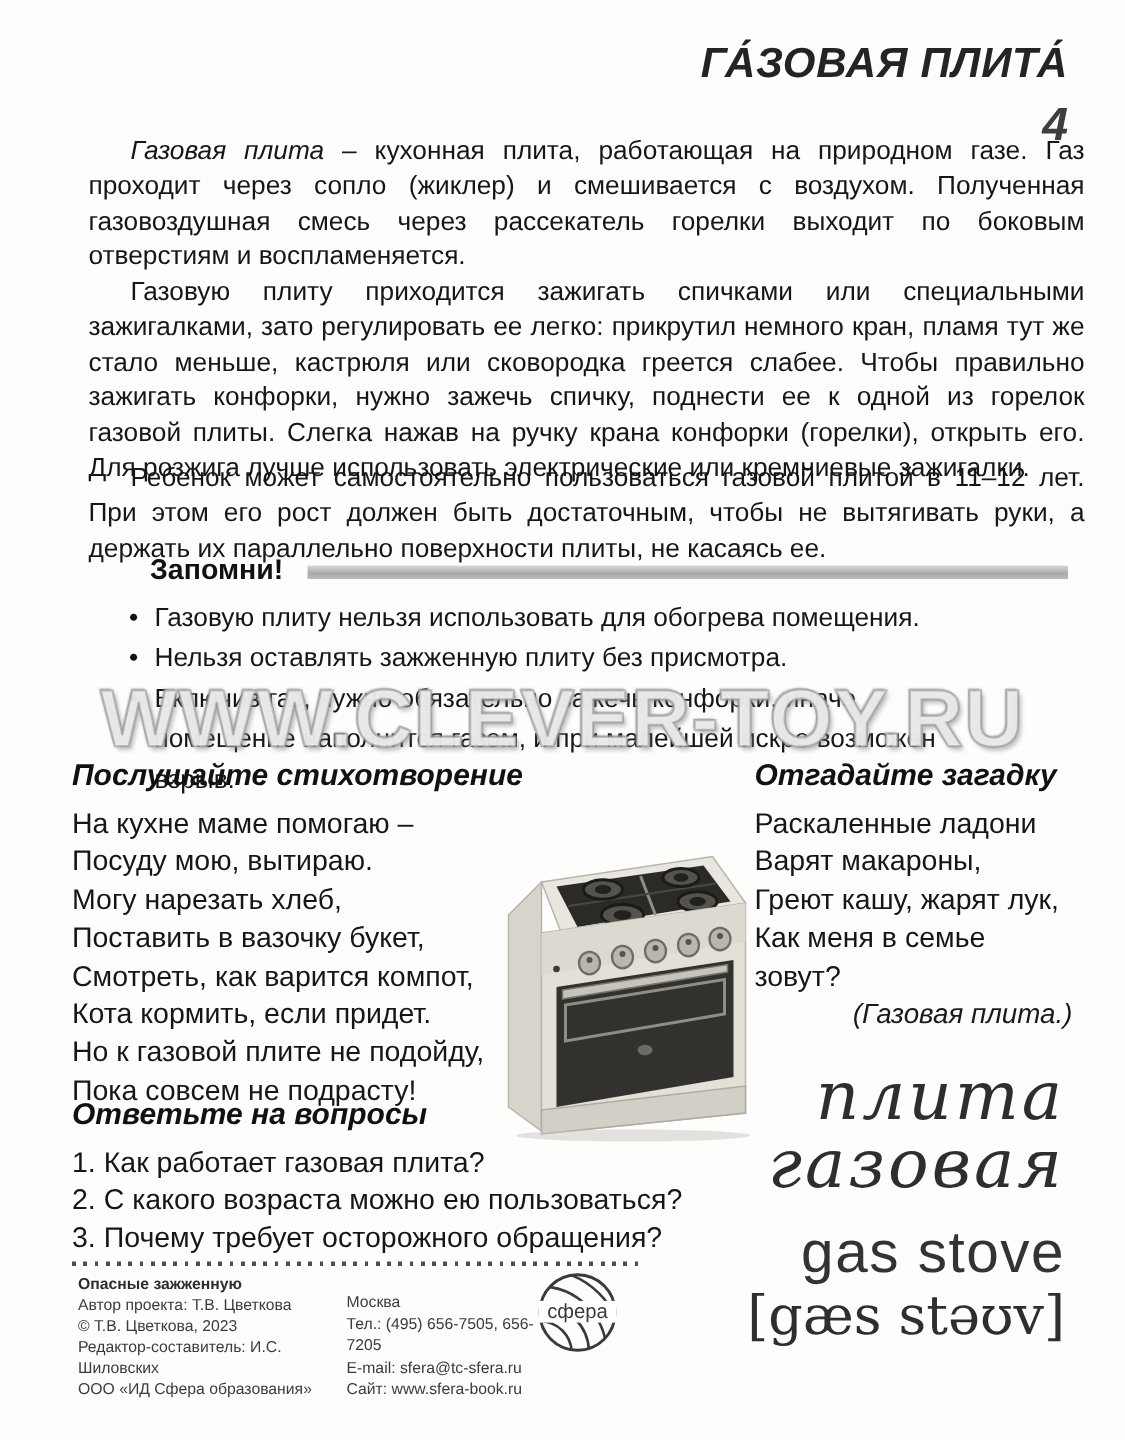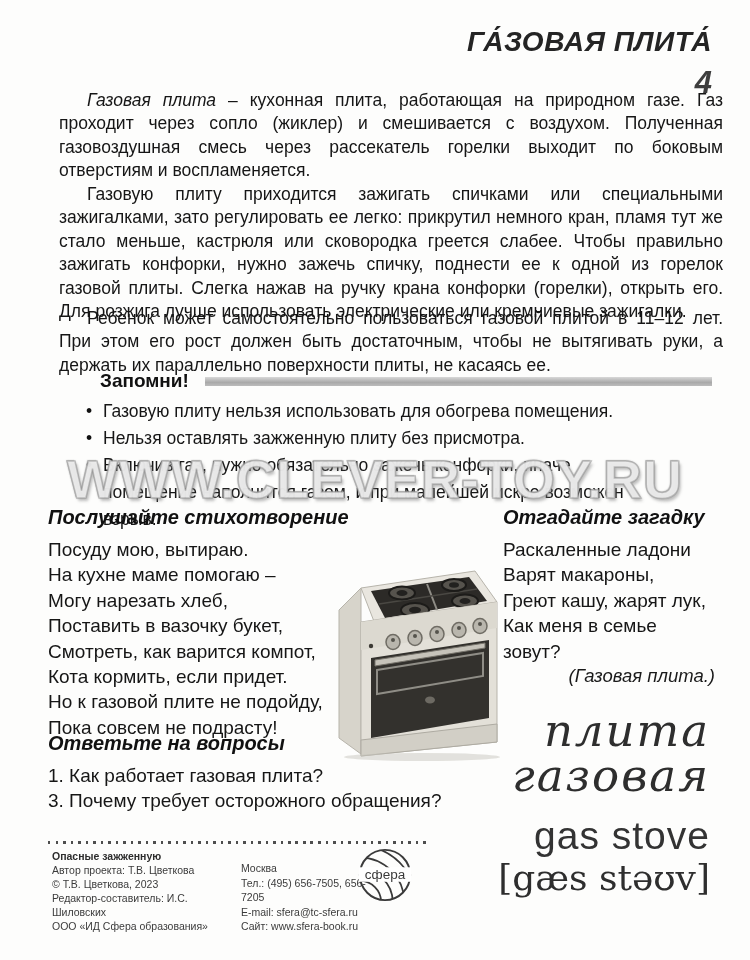--- a/index.html
+++ b/index.html
@@ -92,21 +92,21 @@
   .question-items{margin:8px 0 0 0;font-size:19px;line-height:25.2px;color:#161616;}
 
   
   .footer-dots{
     position:absolute;left:48px;top:841px;width:378px;height:3px;
     background-image:repeating-linear-gradient(to right,#4e4e4e 0 2.5px,transparent 2.5px 7.5px);
   }
   .footer-col1{position:absolute;left:52px;top:849px;width:180px;
     font-size:10.5px;line-height:14px;color:#3b3b3b;}
   .footer-series{font-weight:bold;color:#2d2d2d;}
-  .footer-col2{position:absolute;left:241px;top:861px;width:130px;
+  .footer-col2{position:absolute;left:231px;top:861px;width:130px;
     font-size:10.5px;line-height:14.5px;color:#3b3b3b;}
   .sfera-logo{position:absolute;left:356px;top:846px;width:58px;height:58px;}
 
   
   .vocab-block{position:absolute;right:40px;top:708px;text-align:right;}
   .vocab-ru{
     font-family:"DejaVu Serif", serif;font-style:italic;font-weight:normal;
     font-size:45px;line-height:45px;color:#2e2e2e;letter-spacing:2px;
   }
   .vocab-en{
@@ -140,22 +140,22 @@
     <li>Газовую плиту нельзя использовать для обогрева помещения.</li>
     <li>Нельзя оставлять зажженную плиту без присмотра.</li>
     <li>Включив газ, нужно обязательно зажечь конфорки, иначе помещение наполнится газом, и при малейшей искре возможен взрыв.</li>
   </ul>
 
   <div class="watermark">WWW.CLEVER-TOY.RU</div>
 
   <section class="poem-block">
     <h2 class="col-heading">Послушайте стихотворение</h2>
     <div class="poem-lines">
+      <div>На кухне маме помогаю –</div>
       <div>Посуду мою, вытираю.</div>
-      <div>На кухне маме помогаю –</div>
       <div>Могу нарезать хлеб,</div>
       <div>Поставить в вазочку букет,</div>
       <div>Смотреть, как варится компот,</div>
       <div>Кота кормить, если придет.</div>
       <div>Но к газовой плите не подойду,</div>
       <div>Пока совсем не подрасту!</div>
     </div>
   </section>
 
   <section class="riddle-block">
@@ -217,20 +217,21 @@
       <polygon points="34,180 170,164 170,182 34,196" fill="#d2cfc6" stroke="#aeaba2" stroke-width="1"></polygon>
 
       <ellipse cx="95" cy="197" rx="78" ry="4" fill="#c8c5bd" opacity="0.5"></ellipse>
     </svg>
   </div>
 
   <section class="questions-block">
     <h2 class="col-heading">Ответьте на вопросы</h2>
     <div class="question-items">
       <div>1. Как работает газовая плита?</div>
+      <div>2. С какого возраста можно ею пользоваться?</div>
       <div>3. Почему требует осторожного обращения?</div>
     </div>
   </section>
 
   <div class="footer-dots"></div>
   <div class="footer-col1">
     <div class="footer-series">Опасные зажженную</div>
     <div>Автор проекта: Т.В. Цветкова</div>
     <div>© Т.В. Цветкова, 2023</div>
     <div>Редактор-составитель: И.С. Шиловских</div>

